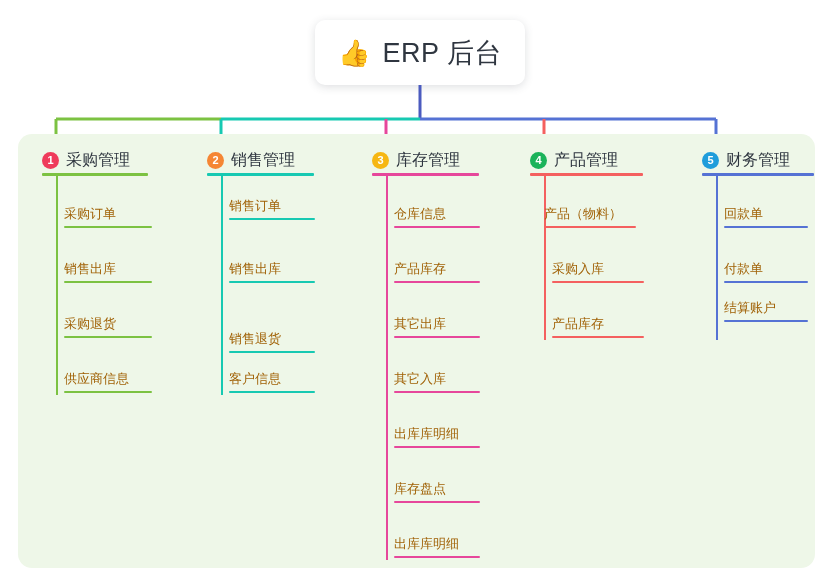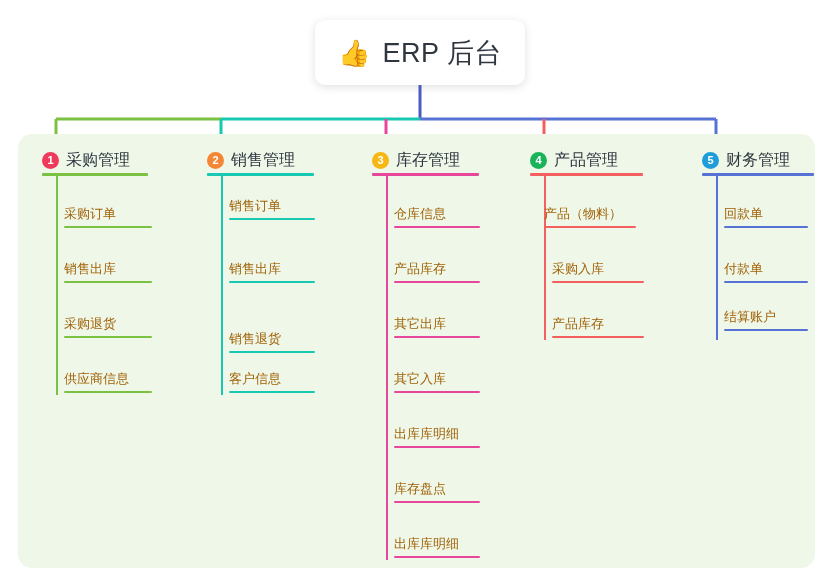--- a/index.html
+++ b/index.html
@@ -198,20 +198,20 @@
         <div class="head-rule" style="top: 173px; width: 112px; background: rgb(85, 114, 212);"></div>
         <div class="stem" style="left: 14px; top: 176px; height: 164px; background: rgb(85, 114, 212);"></div>
         <div class="item" style="left: 22px; top: 198px; width: 84px; height: 30px; font-family: Liberation Serif, serif;">
           <span class="item-label">回款单</span>
           <div class="item-rule" style="width: 84px; background: rgb(85, 114, 212);"></div>
         </div>
         <div class="item" style="left: 22px; top: 253px; width: 84px; height: 30px;">
           <span class="item-label">付款单</span>
           <div class="item-rule" style="width: 84px; background: rgb(85, 114, 212);"></div>
         </div>
-        <div class="item" style="left: 22px; top: 301px; width: 84px; height: 30px; text-align: center;">
+        <div class="item" style="left: 22px; top: 292px; width: 84px; height: 30px; text-align: center;">
           <span class="item-label">结算账户</span>
           <div class="item-rule" style="width: 84px; background: rgb(85, 114, 212);"></div>
         </div>
       </div>
     </div>
 
 </div>
 
 </body></html>

